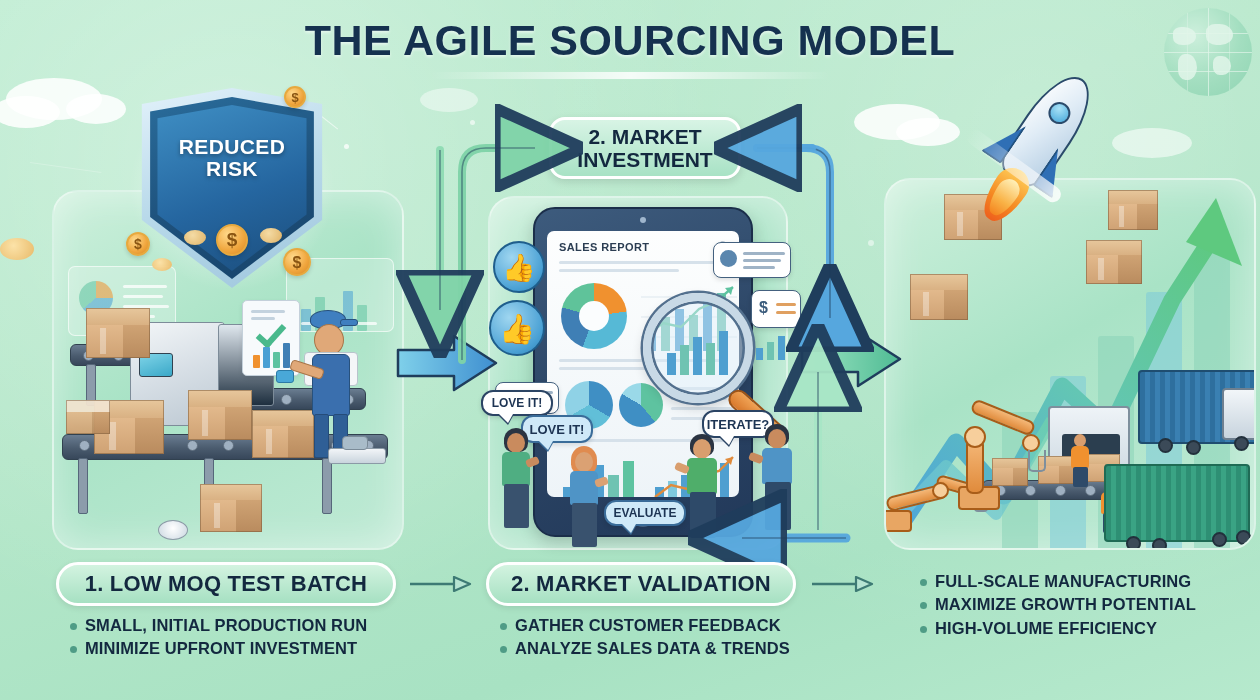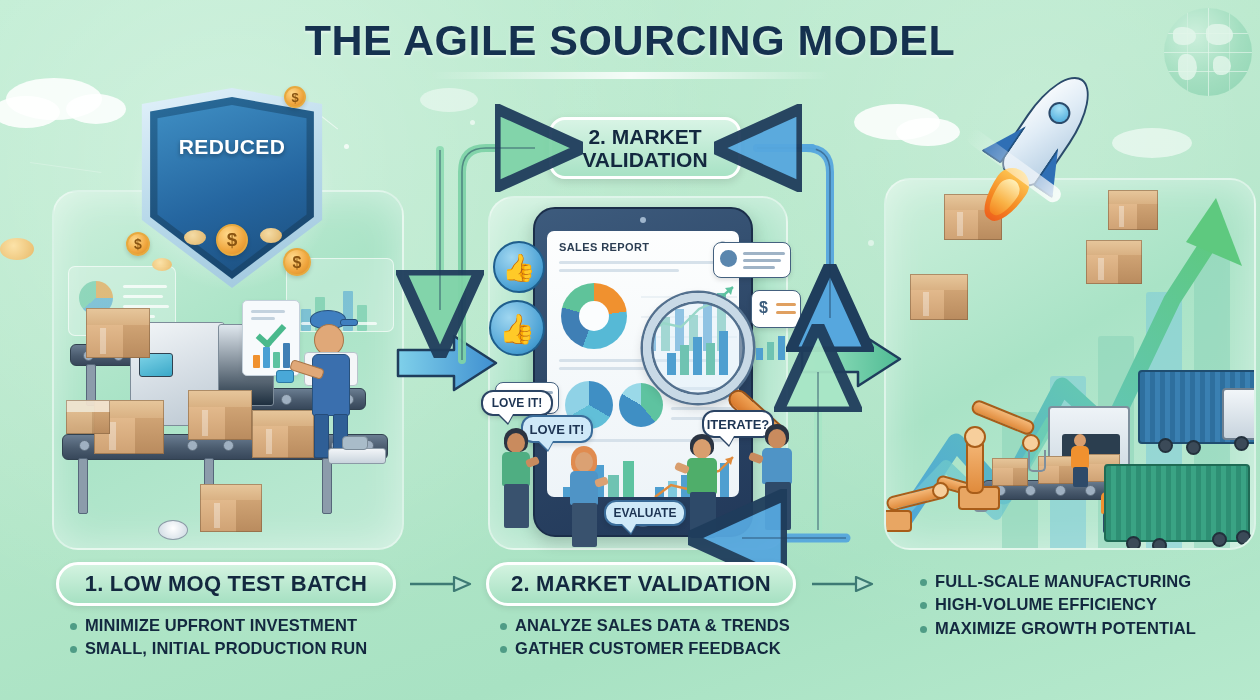--- a/index.html
+++ b/index.html
@@ -457,37 +457,38 @@
                 background:radial-gradient(circle at 50% 40%,#fff,#c9d6e0);border:1.5px solid #8b9aa6;border-radius:50%;"></div>
   </div>
 
   <div class="shield-wrap">
     <div class="shield-glow"></div>
     <div class="shield sh-outer"></div>
     <div class="shield sh-mid"></div>
     <div class="shield sh-in"></div>
     <div class="shield-text">
       <div>REDUCED</div>
+      <div>RISK</div>
     </div>
     <div class="coin" style="left:82px; top:136px; width:32px; height:32px; font-size:19px; line-height:28px;">$</div>
     <div class="coin-flat" style="left:50px; top:142px; width:22px; height:15px;"></div>
     <div class="coin-flat" style="left:126px;top:140px; width:22px; height:15px;"></div>
   </div>
   <div class="coin" style="left:284px; top:86px;  width:22px; height:22px; font-size:13px; line-height:19px;">$</div>
   <div class="coin" style="left:283px; top:248px; width:28px; height:28px; font-size:16px; line-height:25px;">$</div>
   <div class="coin" style="left:126px; top:232px; width:24px; height:24px; font-size:14px; line-height:21px;">$</div>
   <div class="coin-flat" style="left:0px;   top:238px; width:34px; height:22px;"></div>
   <div class="coin-flat" style="left:152px; top:258px; width:20px; height:13px;"></div>
 
   <div style="position:absolute;left:549px;top:117px;width:192px;height:62px;border-radius:16px;
               background:linear-gradient(180deg,#d8f4e5,#a8e2c5);border:3px solid #ffffff;
               box-shadow:0 3px 8px rgba(0,0,0,.12);display:flex;flex-direction:column;
               align-items:center;justify-content:center;">
     <div style="font-size:21px;font-weight:bold;color:#13283f;line-height:1.1;">2. MARKET</div>
-    <div style="font-size:21px;font-weight:bold;color:#13283f;line-height:1.1;">VALIDATION</div>
+    <div style="font-size:21px;font-weight:bold;color:#13283f;line-height:1.1;">INVESTMENT</div>
   </div>
 
   <div class="panel" id="panel2"></div>
 
   <div class="tablet">
     <div class="cam"></div>
     <div class="screen">
       <div class="sales-title">SALES REPORT</div>
       <div class="gear"></div>
       <div class="srow" style="left:12px; top:30px; width:170px;"></div>
@@ -838,71 +839,71 @@
 
   <div class="steps">
 
     <div class="step" style="left:56px;">
       <div class="step-pill">
         <span>1. LOW MOQ TEST BATCH</span>
       </div>
       <div class="step-list">
         <div class="step-li">
           <div class="bu"></div>
-          <span>MINIMIZE UPFRONT INVESTMENT</span>
+          <span>SMALL, INITIAL PRODUCTION RUN</span>
         </div>
         <div class="step-li">
           <div class="bu"></div>
-          <span>SMALL, INITIAL PRODUCTION RUN</span>
+          <span>MINIMIZE UPFRONT INVESTMENT</span>
         </div>
       </div>
     </div>
 
     <div class="step-connector" style="left:410px;">
       <svg width="62" height="16" viewBox="0 0 62 16">
         <line x1="0" y1="8" x2="44" y2="8" stroke="#3d7a74" stroke-width="2.6"></line>
         <polygon points="44,1 60,8 44,15" fill="#b6e4d2" stroke="#3d7a74" stroke-width="2.2" stroke-linejoin="round"></polygon>
       </svg>
     </div>
 
     <div class="step" style="left:486px;">
       <div class="step-pill" style="width:310px;">
         <span>2. MARKET VALIDATION</span>
       </div>
       <div class="step-list">
         <div class="step-li">
           <div class="bu"></div>
-          <span>ANALYZE SALES DATA &amp; TRENDS</span>
+          <span>GATHER CUSTOMER FEEDBACK</span>
         </div>
         <div class="step-li">
           <div class="bu"></div>
-          <span>GATHER CUSTOMER FEEDBACK</span>
+          <span>ANALYZE SALES DATA &amp; TRENDS</span>
         </div>
       </div>
     </div>
 
     <div class="step-connector" style="left:812px;">
       <svg width="62" height="16" viewBox="0 0 62 16">
         <line x1="0" y1="8" x2="44" y2="8" stroke="#3d7a74" stroke-width="2.6"></line>
         <polygon points="44,1 60,8 44,15" fill="#b6e4d2" stroke="#3d7a74" stroke-width="2.2" stroke-linejoin="round"></polygon>
       </svg>
     </div>
 
     <div class="step" style="left:884px; width:372px;">
       <div class="step-list" style="padding-left:36px;">
         <div class="step-li">
           <div class="bu"></div>
           <span>FULL-SCALE MANUFACTURING</span>
         </div>
         <div class="step-li">
           <div class="bu"></div>
-          <span>HIGH-VOLUME EFFICIENCY</span>
+          <span>MAXIMIZE GROWTH POTENTIAL</span>
         </div>
         <div class="step-li">
           <div class="bu"></div>
-          <span>MAXIMIZE GROWTH POTENTIAL</span>
+          <span>HIGH-VOLUME EFFICIENCY</span>
         </div>
       </div>
     </div>
 
   </div>
 
 </div>
 
 </body></html>

